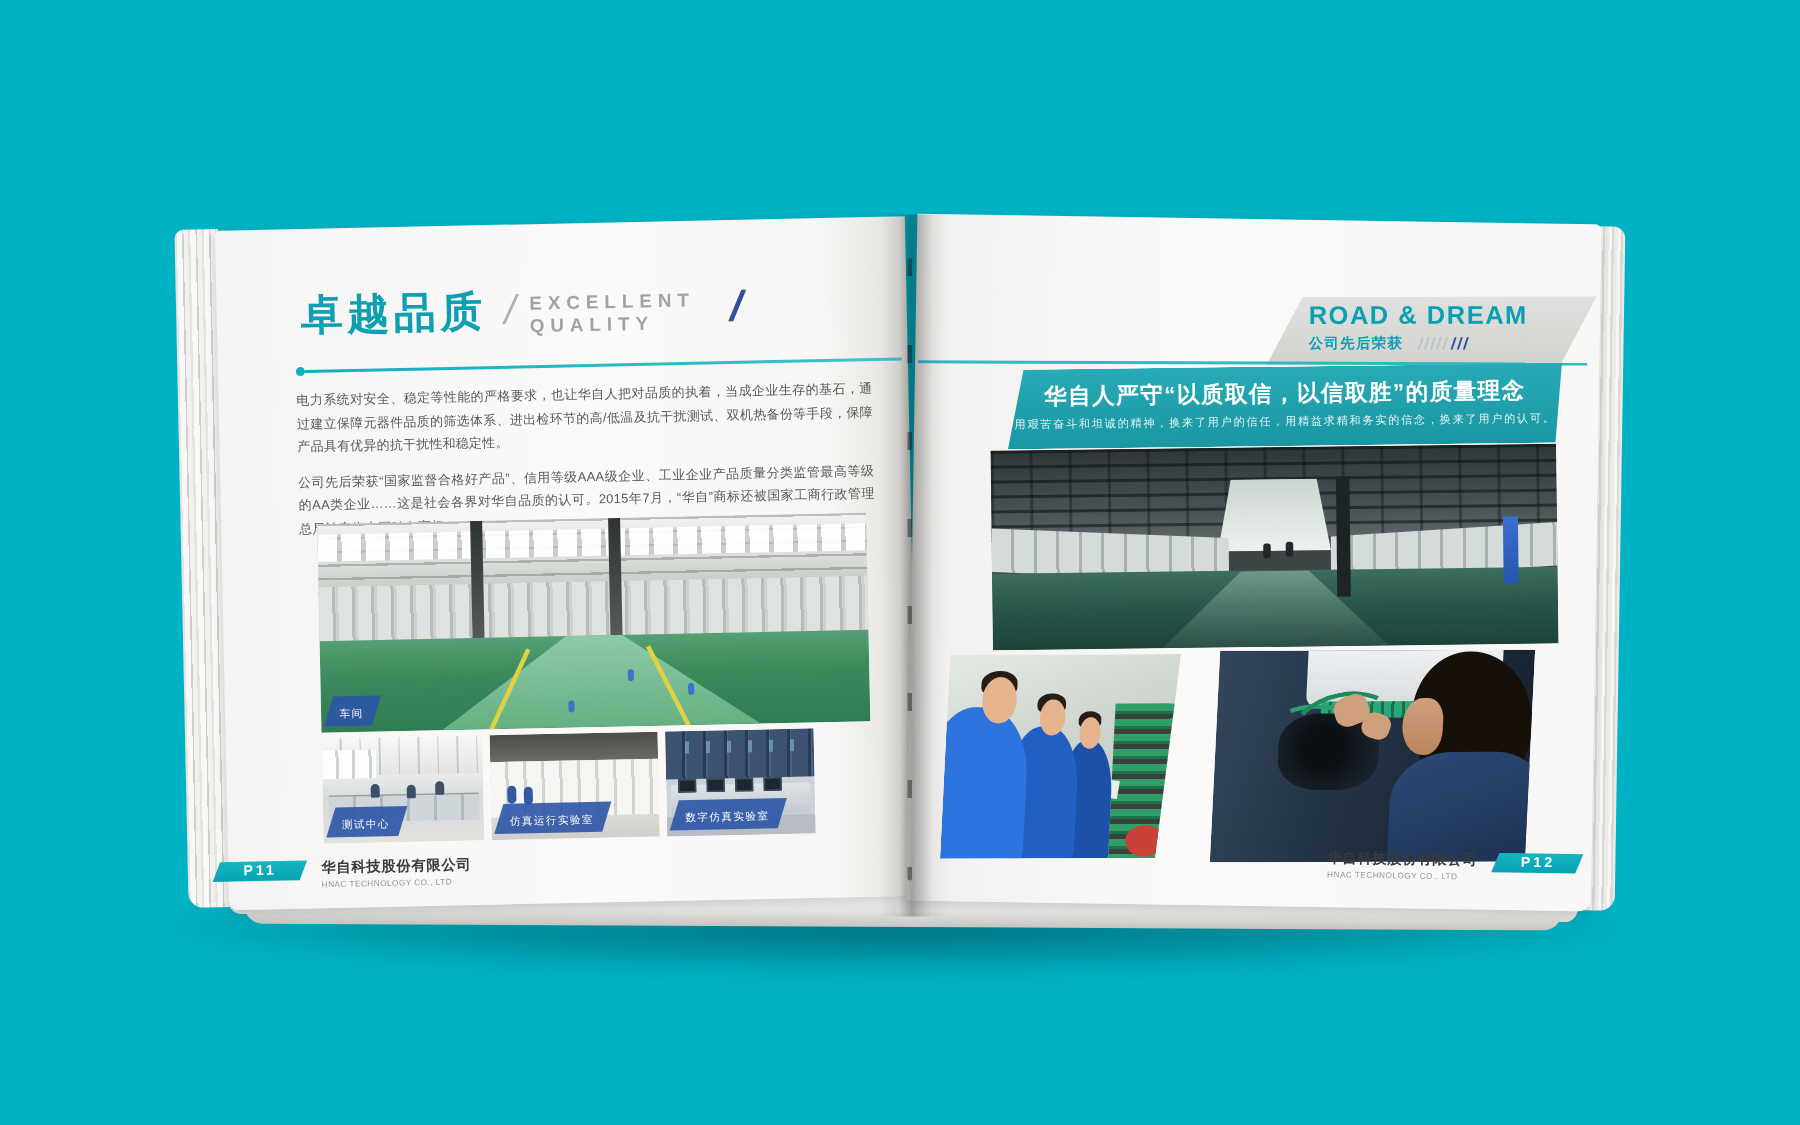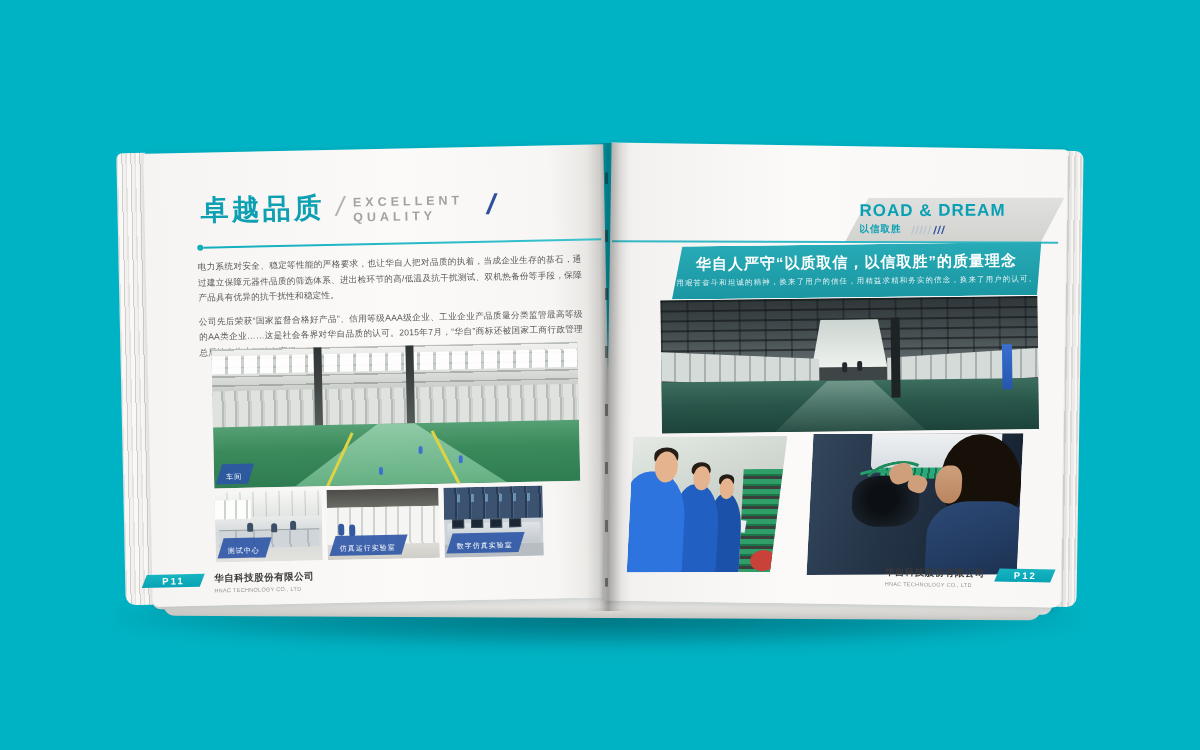--- a/index.html
+++ b/index.html
@@ -64,21 +64,21 @@
     display:flex;align-items:center;justify-content:center;}
   .pnum-badge span{display:inline-block;transform:skewX(22deg);color:#fff;font-weight:700;font-size:9.5px;letter-spacing:2px;}
   .lp-pnum{left:-8px;top:421px;width:58px;}
   .company .cn{font-size:9.5px;font-weight:700;color:#3a3a3a;letter-spacing:.5px;}
   .company .en{font-size:5.5px;color:#959595;margin-top:1.5px;letter-spacing:.3px;}
   .lp-company{left:62px;top:420px;}
 
   
   .rp-corner{right:14px;top:50px;width:196px;height:45px;transform:rotate(-1deg);}
   .rp-corner-bg{position:absolute;inset:0;background:linear-gradient(180deg,#e0e0de,#d2d2cf);transform:skewX(-28deg);}
-  .rp-corner-inner{position:absolute;left:3px;top:3px;}
+  .rp-corner-inner{position:absolute;left:16px;top:3px;}
   .rp-corner-title{font-size:17px;font-weight:700;color:#0aa0b4;letter-spacing:1px;white-space:nowrap;}
   .rp-corner-subrow{display:flex;align-items:center;margin-top:2px;}
   .rp-corner-sub{font-size:9.5px;font-weight:700;color:#0aa0b4;letter-spacing:1px;}
   .slashes-light{font-size:11px;font-weight:700;color:#b9c3cd;margin-left:10px;letter-spacing:1px;transform:skewX(-8deg);}
   .slashes-blue{font-size:11px;font-weight:700;color:#2d4f9e;letter-spacing:1px;margin-left:2px;transform:skewX(-8deg);}
   .rp-topline{left:2px;top:95px;width:446px;height:2px;background:#29b4c2;transform:rotate(-.7deg);opacity:.95;}
 
   .rp-banner{left:62px;top:98px;width:370px;height:53px;transform:rotate(-1.6deg);
     background:linear-gradient(180deg,#27abb6 0%,#1a96a2 100%);
     clip-path:polygon(11px 0,100% 0,calc(100% - 5px) 100%,0 100%);text-align:center;z-index:2;}
@@ -296,21 +296,21 @@
     </div>
   </div>
 
   <div class="abs page page-right">
 
     <div class="abs rp-corner">
       <div class="rp-corner-bg"></div>
       <div class="rp-corner-inner">
         <div class="rp-corner-title">ROAD &amp; DREAM</div>
         <div class="rp-corner-subrow">
-          <span class="rp-corner-sub">以信取胜</span>
+          <span class="rp-corner-sub">公司先后荣获</span>
           <span class="slashes-light">/////</span>
           <span class="slashes-blue">///</span>
         </div>
       </div>
     </div>
 
     <div class="abs rp-topline"></div>
 
     <div class="abs rp-banner">
       <div class="rp-banner-title">华自人严守“以质取信，以信取胜”的质量理念</div>

